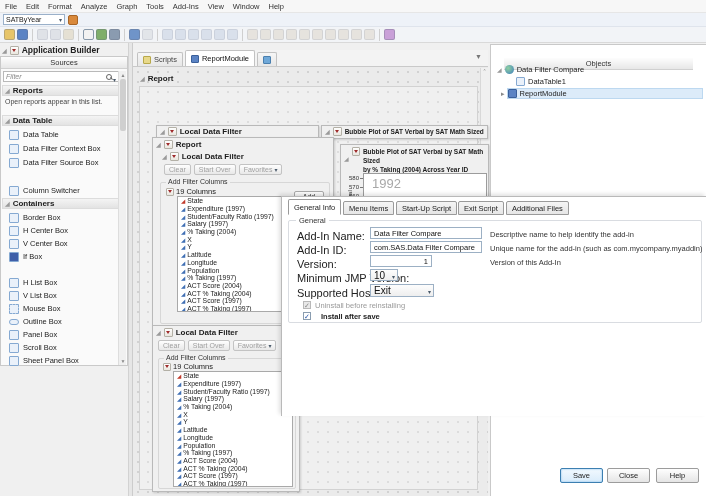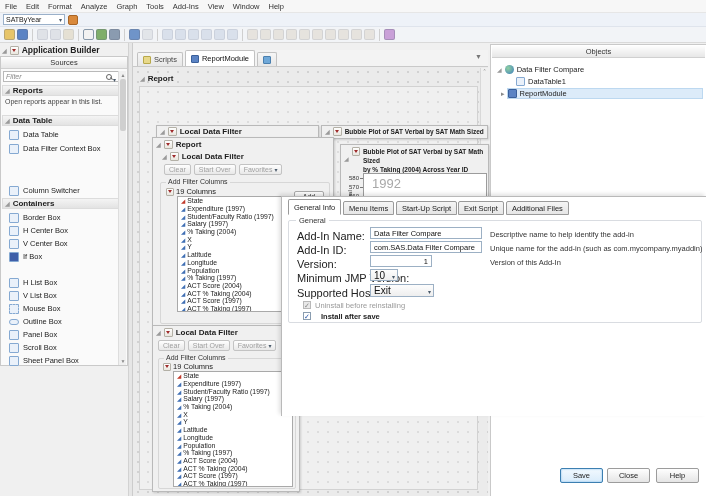--- a/index.html
+++ b/index.html
@@ -198,20 +198,24 @@
     <span class="disc"></span>
     <span>Data Table</span>
   </div>
   <div class="src-item" style="top:71px">
       <span class="src-icon"></span>
       <span>Data Table</span>
     </div>
   <div class="src-item" style="top:85px">
       <span class="src-icon"></span>
       <span>Data Filter Context Box</span>
+    </div>
+  <div class="src-item" style="top:99px">
+      <span class="src-icon"></span>
+      <span>Data Filter Source Box</span>
     </div>
   <div class="src-item" style="top:127px">
       <span class="src-icon"></span>
       <span>Column Switcher</span>
     </div>
 
   <div class="sec-hdr" style="top:141px">
     <span class="disc"></span>
     <span>Containers</span>
   </div>
@@ -562,21 +566,21 @@
         <span>ACT Score (1997)</span>
       </div>
     <div class="col-row">
         <span class="ci"></span>
         <span>ACT % Taking (1997)</span>
       </div>
   </div>
 </div>
 
 <div class="abs objects">
-  <div class="panel-hdr" style="margin:1px">Objects</div>
+  <div class="panel-hdr" style="margin:13px">Objects</div>
   <div class="sel-row" style="left:16px;top:43px;width:196px;height:11px"></div>
   <div class="tree-row" style="left:6px;top:19px">
     <span class="disc"></span>
     <span class="t-ico" style="background:radial-gradient(circle at 35% 35%, #8fd0a0, #3f7fbf);border-radius:50%"></span>
     <span>Data Filter Compare</span>
   </div>
   <div class="tree-row" style="left:25px;top:31px">
     <span class="t-ico" style="background:#eaf1fa;border:1px solid #85a9d2"></span>
     <span>DataTable1</span>
   </div>

